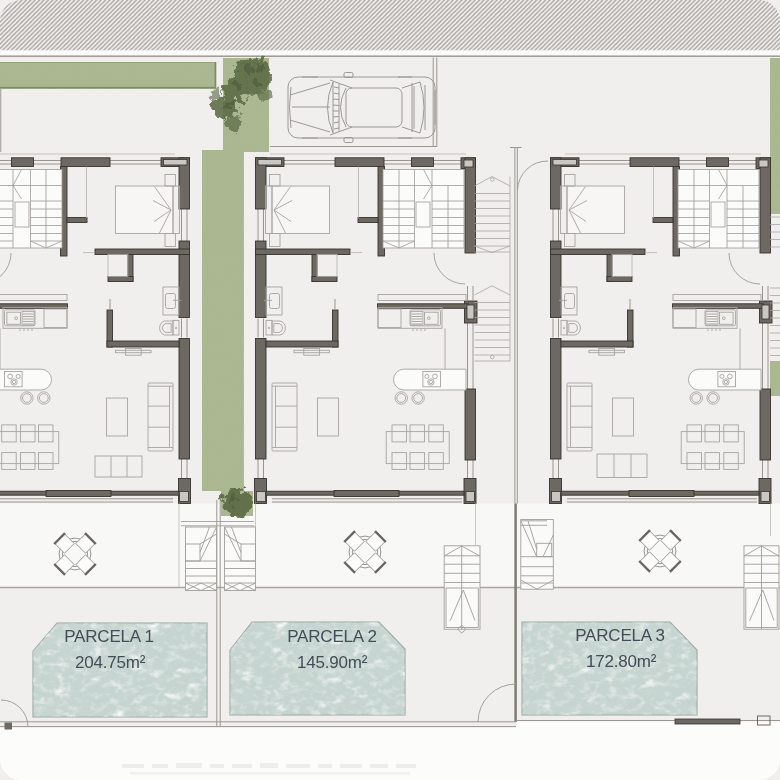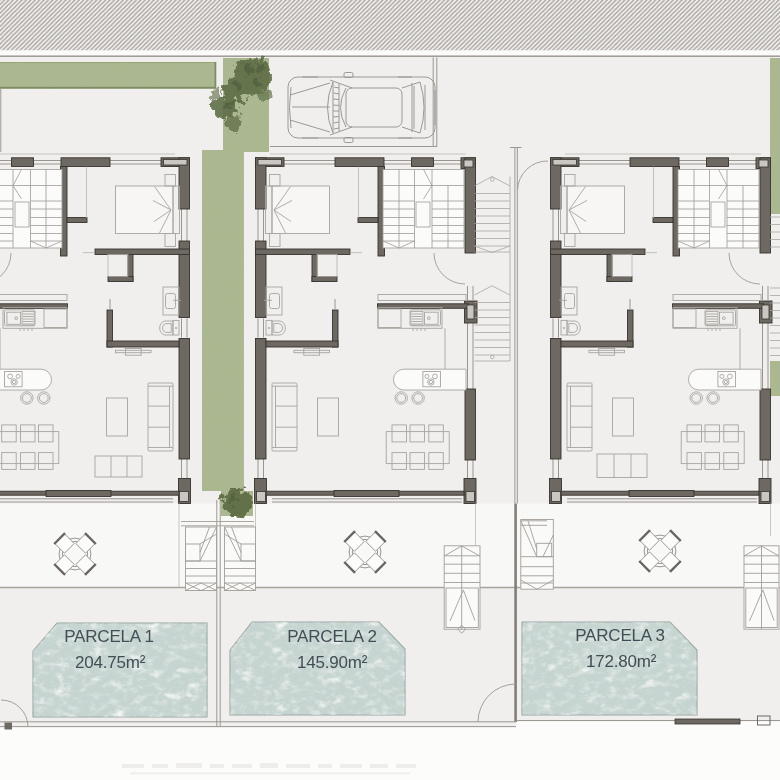--- a/index.html
+++ b/index.html
@@ -1,17 +1,17 @@
 <!DOCTYPE html>
 <html><head>
 <meta charset="utf-8">
 <style>
 html,body{margin:0;padding:0;background:#f0efed;}
 *{font-family:"Liberation Sans",sans-serif;}
-#page{position:relative;width:780px;height:780px;background:#f0efed;overflow:hidden;}
+#page{position:relative;width:780px;height:780px;background:#f0efed;overflow:hidden;border-radius:21px;}
 </style>
 </head>
 <body>
 <div id="page">
 <svg width="780" height="780" viewBox="0 0 780 780">
 <defs>
 <pattern id="hatch" width="4.4" height="4.4" patternUnits="userSpaceOnUse">
 <path d="M-1.1 1.1 L1.1 -1.1 M-1.1 5.5 L5.5 -1.1 M3.3 5.5 L5.5 3.3" stroke="#aeaaa6" stroke-width="1.7" fill="none"></path>
 </pattern>
 <filter id="gr" x="0%" y="0%" width="100%" height="100%">

